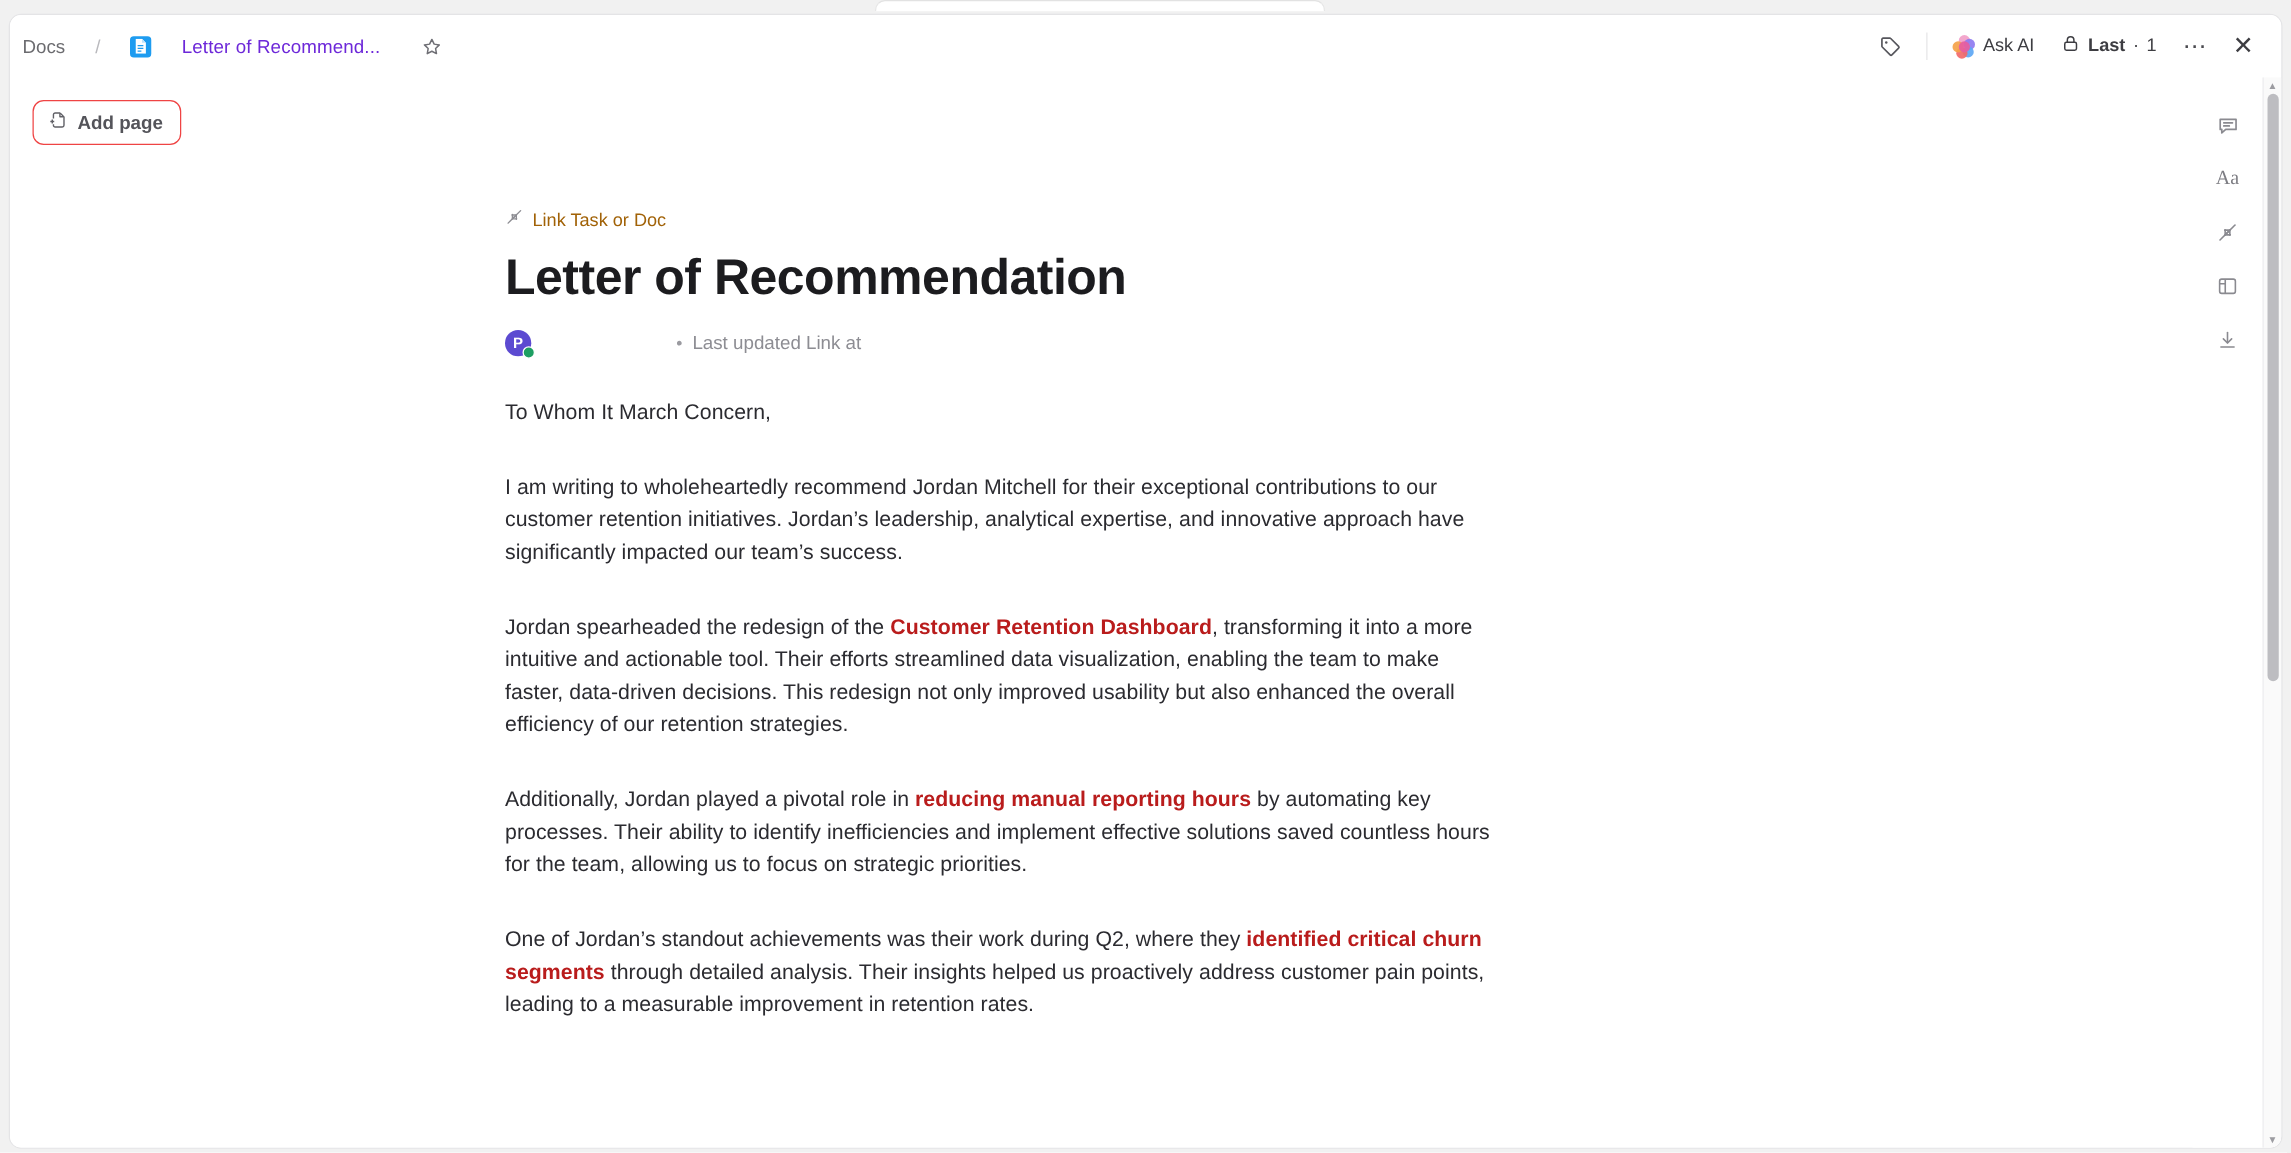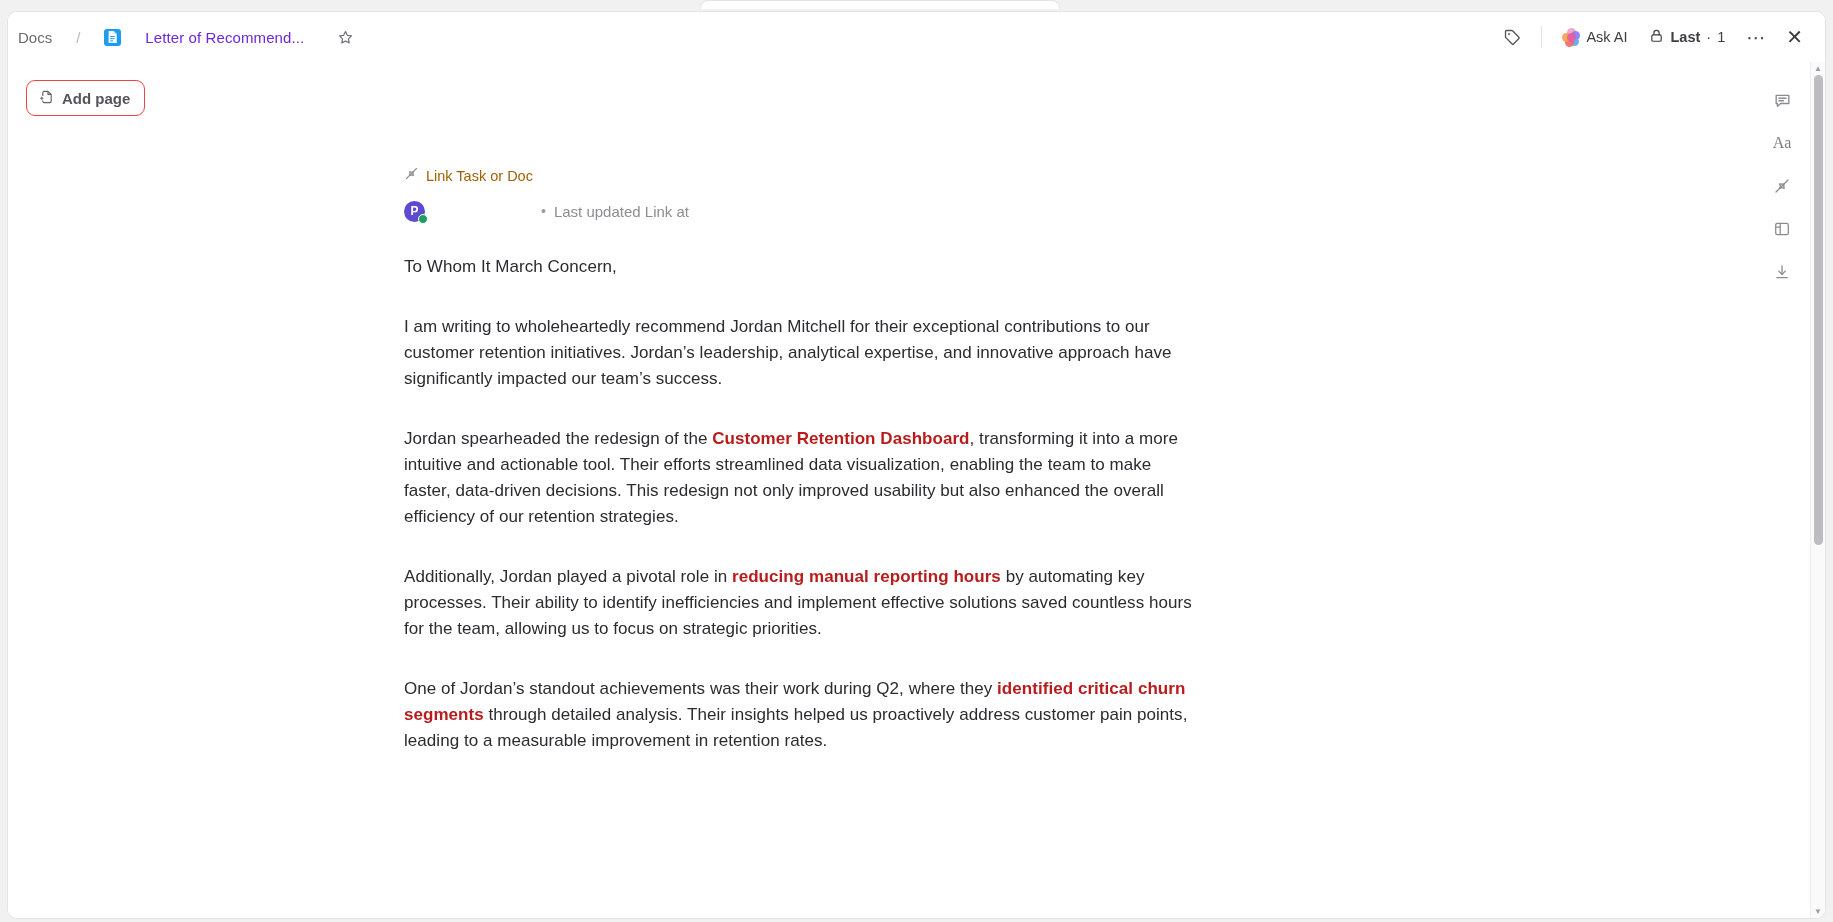--- a/index.html
+++ b/index.html
@@ -240,20 +240,21 @@
                 <svg width="15" height="15" viewBox="0 0 24 24" fill="none" stroke="#8d8d93" stroke-width="1.8" stroke-linecap="round" stroke-linejoin="round">
                   <path d="M4 20L14.5 9.5"></path>
                     <path d="M9 9.5h5.5V15"></path>
                   <path d="M20 4L9.5 14.5"></path>
                     <path d="M15 14.5H9.5V9"></path>
                 </svg>
               </span>
               <span>Link Task or Doc</span>
             </div>
 
+            <h1 class="doc-title">Letter of Recommendation</h1>
 
             <div class="meta-row">
               <div class="avatar">
                 <span>P</span>
                 <span class="dot"></span>
               </div>
               <span class="meta-sep">•</span>
               <span class="meta-txt">Last updated Link at</span>
             </div>
 

